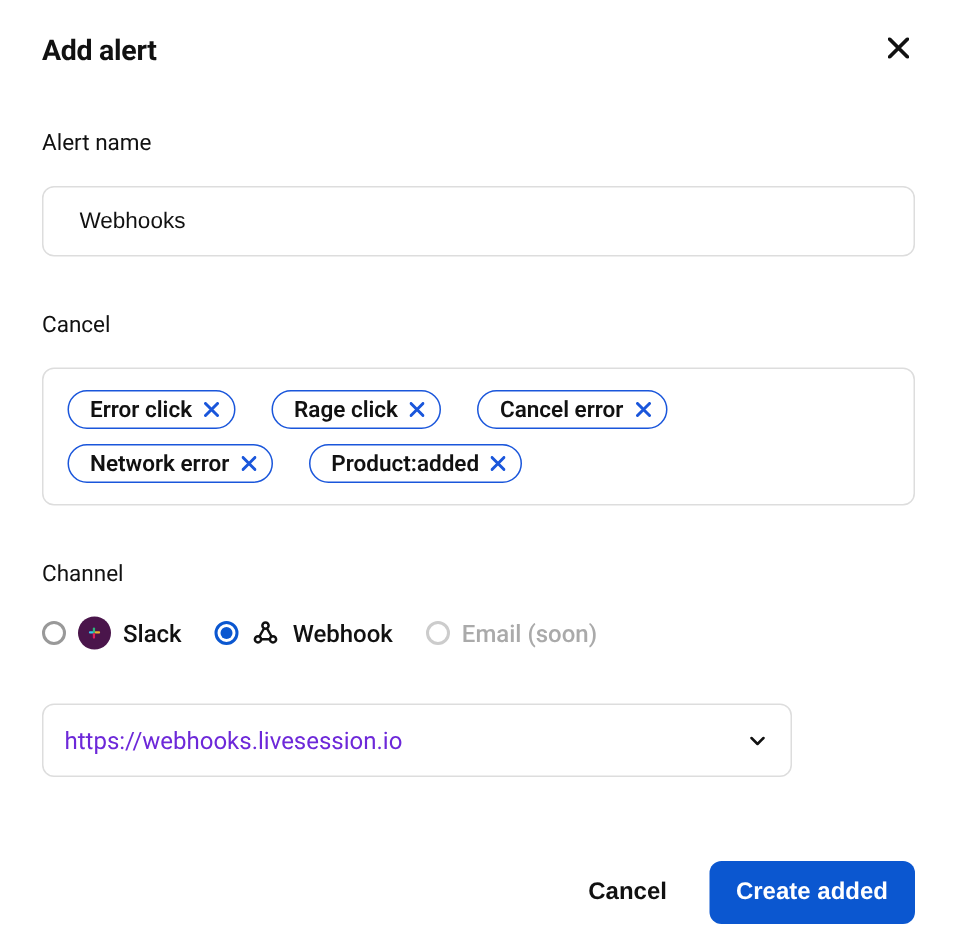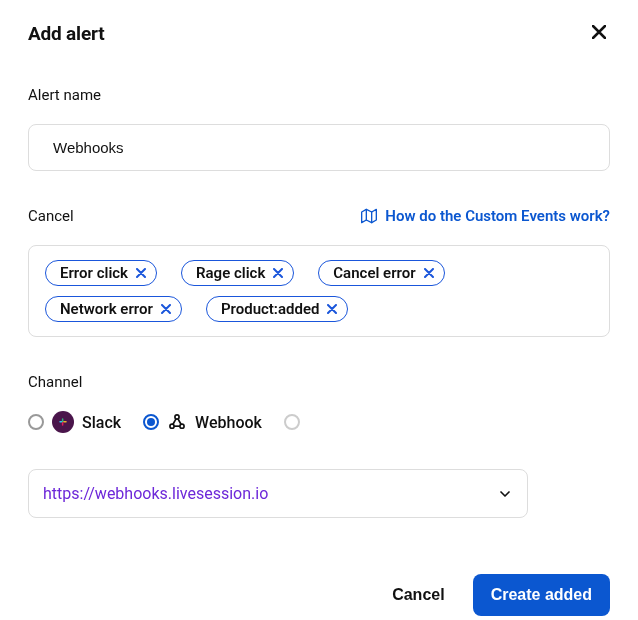--- a/index.html
+++ b/index.html
@@ -228,28 +228,20 @@
         <path d="M1 1 L13 13 M13 1 L1 13" stroke="#111" stroke-width="2.5" stroke-linecap="round"></path>
       </svg>
   </button>
 </div>
 
 <label class="field-label">Alert name</label>
 <input type="text" class="text-input" value="Webhooks" style="">
 
 <div class="events-header">
   <span class="field-label" style="margin-bottom:0">Cancel</span>
-  <a class="events-help">
-    <svg viewBox="0 0 24 24" fill="none" stroke="#0b57d0" stroke-width="2" stroke-linecap="round" stroke-linejoin="round">
-        <polygon points="1 6 1 22 8 18 16 22 23 18 23 2 16 6 8 2 1 6"></polygon>
-        <line x1="8" y1="2" x2="8" y2="18"></line>
-        <line x1="16" y1="6" x2="16" y2="22"></line>
-      </svg>
-    <span>How do the Custom Events work?</span>
-  </a>
 </div>
 
 <div class="tags-box" id="tags-container">
     <span class="tag">
       <span>Error click</span>
       <button class="tag-remove"><svg width="10" height="10" viewBox="0 0 10 10">
           <path d="M1 1 L9 9 M9 1 L1 9" stroke="#1a56db" stroke-width="2" stroke-linecap="round"></path>
         </svg></button>
     </span>
     <span class="tag">
@@ -304,20 +296,21 @@
         <path d="M11 8 L7 15"></path>
         <path d="M13 8 L17 15"></path>
         <path d="M8.5 17 L15.5 17"></path>
       </svg>
     </span>
     <span class="channel-label">Webhook</span>
   </label>
 
   <label class="channel-option disabled">
     <span class="radio disabled"></span>
+    <span class="channel-label" style="color:#aaa">Email (soon)</span>
   </label>
 </div>
 
 <div class="select-box">
   <span>https://webhooks.livesession.io</span>
   <svg class="chevron" viewBox="0 0 24 24" fill="none" stroke="#111" stroke-width="2.5" stroke-linecap="round" stroke-linejoin="round">
       <polyline points="6 9 12 15 18 9"></polyline>
     </svg>
 </div>
 

